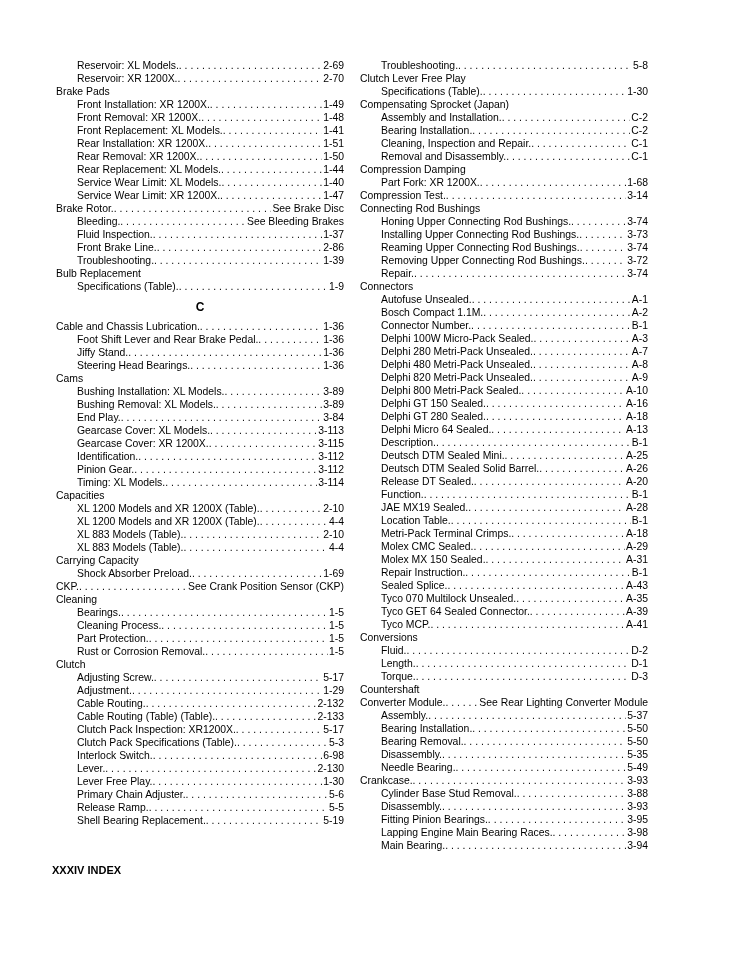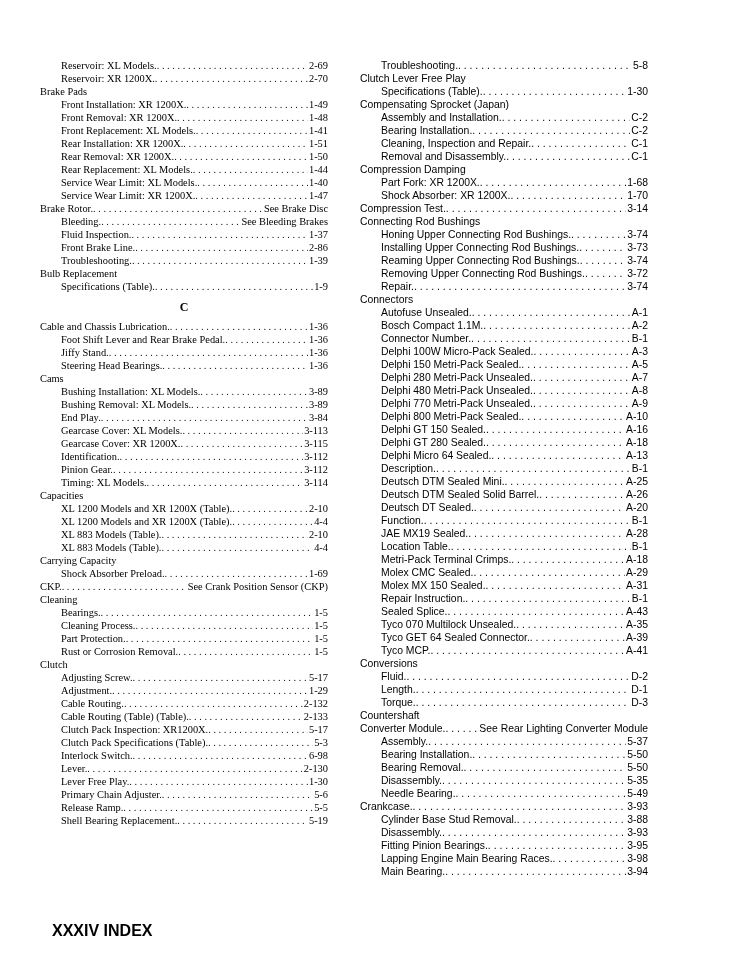--- a/index.html
+++ b/index.html
@@ -1,29 +1,29 @@
 <!DOCTYPE html>
 <html><head>
 <meta charset="utf-8">
 <style>
   html, body { margin: 0; padding: 0; background: #ffffff; }
   body { width: 743px; height: 957px; position: relative; overflow: hidden;
          font-family: "Liberation Sans", sans-serif; color: #000; }
   .col { position: absolute; top: 59px; width: 288px; }
-  .col-left { left: 40px; font-family: Liberation Serif, serif; }
+  .col-left { left: 56px; }
   .col-right { left: 360px; }
   .row { height: 13px; line-height: 13px; font-size: 10.4px; white-space: nowrap;
          display: flex; align-items: baseline; overflow: hidden; }
   .row.sub { padding-left: 21px; }
   .row .t { flex: 0 0 auto; }
   .row .d { flex: 1 1 auto; overflow: hidden; white-space: nowrap; letter-spacing: 1.6px; color: #000; }
   .row .d::before { content: ". . . . . . . . . . . . . . . . . . . . . . . . . . . . . . . . . . . . . . . . . . . . . . . . . . . . . . . . . . . . . . . . . . . . . . . . . . . . . . . . . . . . . . . . ."; letter-spacing: 0; }
   .row .p { flex: 0 0 auto; padding-left: 1px; }
   .letter { height: 26px; line-height: 26px; text-align: center; font-weight: bold; font-size: 12px; padding-top: 1px; }
-  .footer { position: absolute; left: 52px; top: 922px; font-size: 16px; font-weight: bold; text-align: right; }
+  .footer { position: absolute; left: 52px; top: 864px; font-size: 11px; font-weight: bold; text-align: right; }
 </style>
 </head>
 <body>
 
 <div class="col col-left" id="colLeft">
     <div class="row sub">
       <span class="t">Reservoir: XL Models.</span>
       <span class="d"></span>
       <span class="p">2-69</span>
     </div>
@@ -343,25 +343,20 @@
     </div>
     <div class="row nodots">
       <span class="t">Compression Damping</span>
       <span class="p"></span>
     </div>
     <div class="row sub">
       <span class="t">Part Fork: XR 1200X.</span>
       <span class="d"></span>
       <span class="p">1-68</span>
     </div>
-    <div class="row sub">
-      <span class="t">Shock Absorber: XR 1200X.</span>
-      <span class="d"></span>
-      <span class="p">1-70</span>
-    </div>
     <div class="row">
       <span class="t">Compression  Test.</span>
       <span class="d"></span>
       <span class="p">3-14</span>
     </div>
     <div class="row nodots">
       <span class="t">Connecting Rod Bushings</span>
       <span class="p"></span>
     </div>
     <div class="row sub">
@@ -407,36 +402,31 @@
       <span class="t">Connector Number.</span>
       <span class="d"></span>
       <span class="p">B-1</span>
     </div>
     <div class="row sub">
       <span class="t">Delphi 100W Micro-Pack Sealed.</span>
       <span class="d"></span>
       <span class="p">A-3</span>
     </div>
     <div class="row sub">
-      <span class="t">Delphi 150 Metri-Pack Sealed.</span>
-      <span class="d"></span>
-      <span class="p">A-5</span>
-    </div>
-    <div class="row sub">
       <span class="t">Delphi 280 Metri-Pack Unsealed.</span>
       <span class="d"></span>
       <span class="p">A-7</span>
     </div>
     <div class="row sub">
       <span class="t">Delphi 480 Metri-Pack Unsealed.</span>
       <span class="d"></span>
       <span class="p">A-8</span>
     </div>
     <div class="row sub">
-      <span class="t">Delphi 770 Metri-Pack Unsealed.</span>
+      <span class="t">Delphi 820 Metri-Pack Unsealed.</span>
       <span class="d"></span>
       <span class="p">A-9</span>
     </div>
     <div class="row sub">
       <span class="t">Delphi 800 Metri-Pack Sealed.</span>
       <span class="d"></span>
       <span class="p">A-10</span>
     </div>
     <div class="row sub">
       <span class="t">Delphi GT 150 Sealed.</span>
@@ -462,21 +452,21 @@
       <span class="t">Deutsch DTM Sealed Mini.</span>
       <span class="d"></span>
       <span class="p">A-25</span>
     </div>
     <div class="row sub">
       <span class="t">Deutsch DTM Sealed Solid Barrel.</span>
       <span class="d"></span>
       <span class="p">A-26</span>
     </div>
     <div class="row sub">
-      <span class="t">Deutsch  DT  Sealed.</span>
+      <span class="t">Release  DT  Sealed.</span>
       <span class="d"></span>
       <span class="p">A-20</span>
     </div>
     <div class="row sub">
       <span class="t">Function.</span>
       <span class="d"></span>
       <span class="p">B-1</span>
     </div>
     <div class="row sub">
       <span class="t">JAE  MX19  Sealed.</span>

